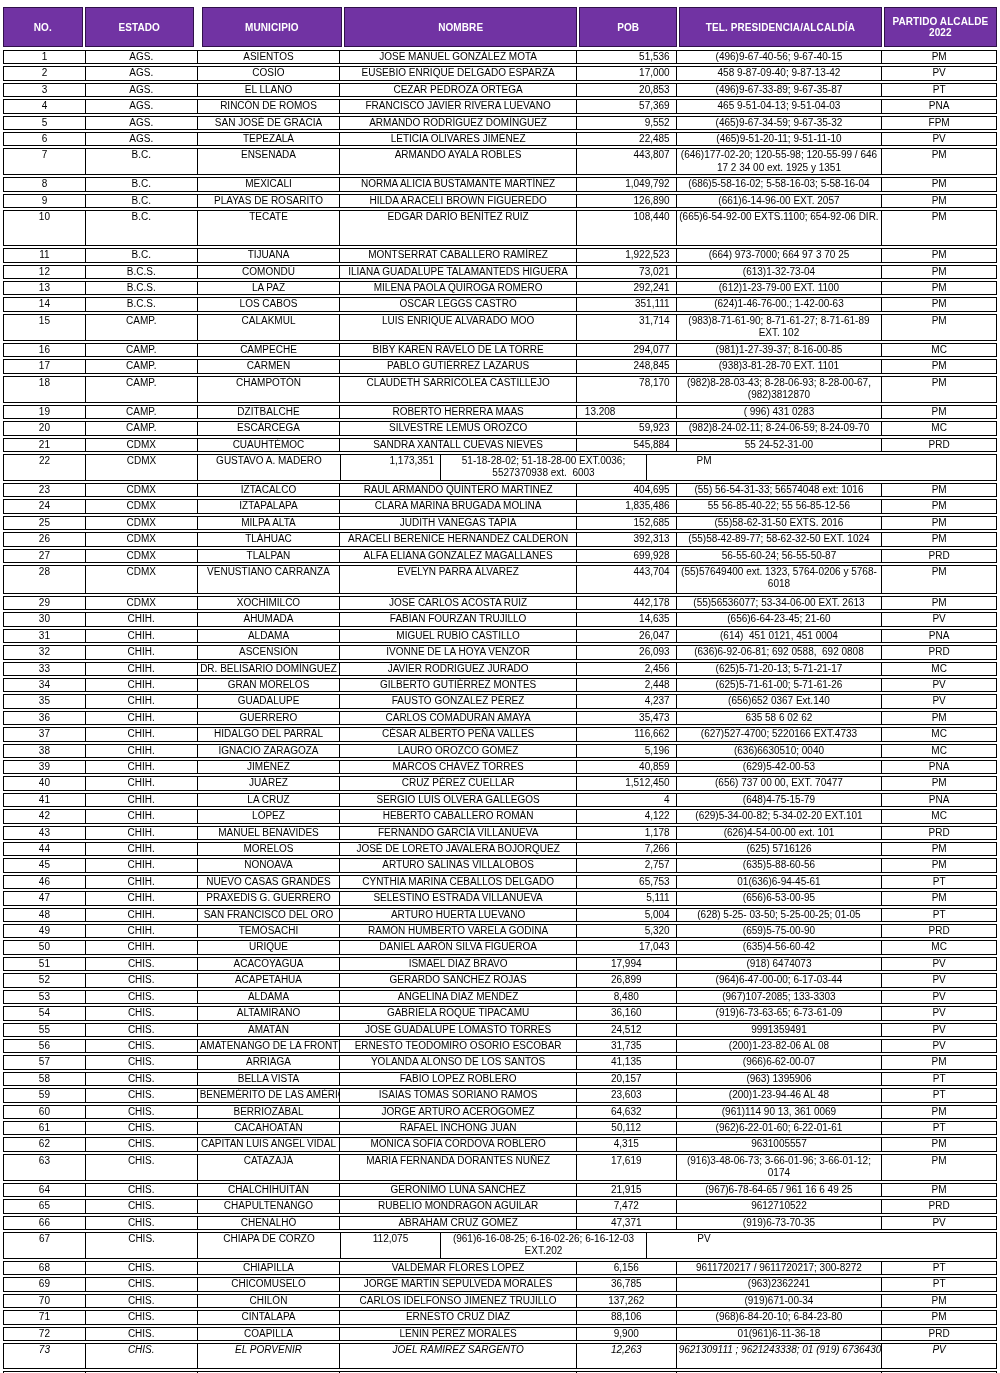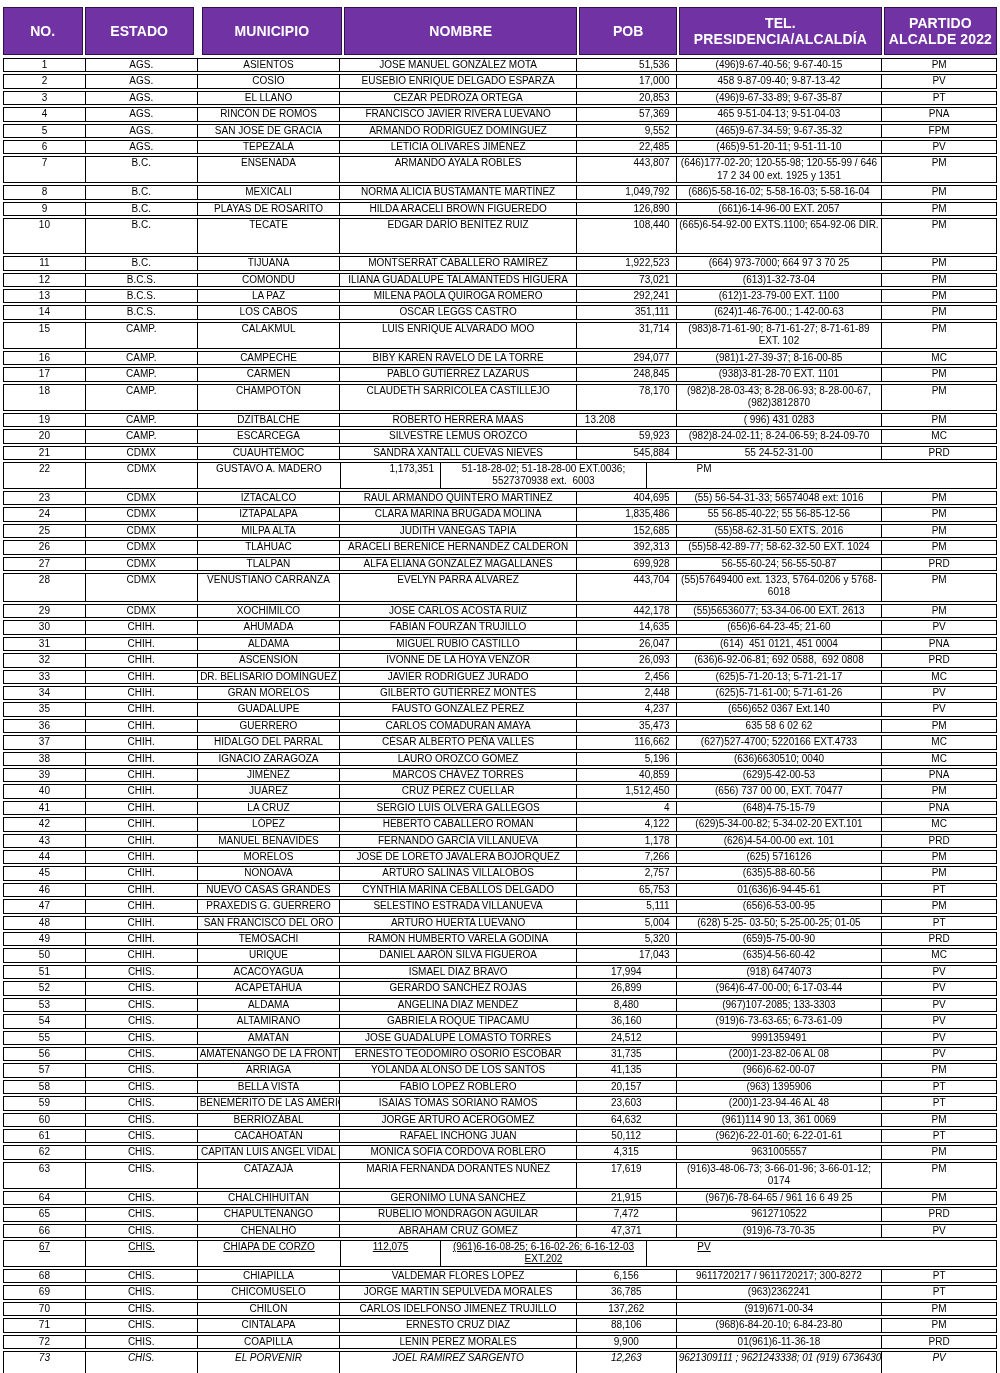--- a/index.html
+++ b/index.html
@@ -13,23 +13,23 @@
   body{
     width:1000px;height:1373px;background:var(--page-bg);
     font-family:"Liberation Sans",sans-serif;color:#000;
     overflow:hidden;
   }
   .table{margin:7px 3px 0 3px;}
   .hrow{display:flex;gap:2px;margin-bottom:3px;}
   .hcell{
     background:var(--header-bg);color:var(--header-text);
     border:1px solid #30104a;
-    font-weight:bold;font-size:14px;letter-spacing:.1px;
+    font-weight:bold;font-size:10px;letter-spacing:.1px;
     display:flex;align-items:center;justify-content:center;text-align:center;
-    height:48px;overflow:hidden;
+    height:40px;overflow:hidden;
   }
   .row{
     display:flex;border:1px solid var(--border);margin-bottom:2px;
     min-height:12.4px;background:#fff;align-items:stretch;
   }
   .cell{
     border-right:1px solid var(--border);
     font-size:10px;line-height:12.4px;
     padding:0 2px;text-align:center;
     overflow:hidden;white-space:nowrap;
@@ -660,21 +660,21 @@
       </div>
       <div class="row">
         <div class="cell c-no">66</div>
         <div class="cell c-estado">CHIS.</div>
         <div class="cell c-municipio">CHENALHÓ</div>
         <div class="cell c-nombre">ABRAHAM CRUZ GOMEZ</div>
         <div class="cell c-pob pa-c">47,371</div>
         <div class="cell c-tel">(919)6-73-70-35</div>
         <div class="cell c-partido">PV</div>
       </div>
-      <div class="row" style="min-height: 27px; text-decoration: underline;">
+      <div class="row" style="min-height: 27px;">
         <div class="cell c-no">67</div>
         <div class="cell c-estado">CHIS.</div>
         <div class="cell c-municipio">CHIAPA DE CORZO</div>
         <div class="cell c-pob pa-c">112,075</div>
         <div class="cell c-tel">(961)6-16-08-25; 6-16-02-26; 6-16-12-03
 EXT.202</div>
         <div class="cell c-partido">PV</div>
       </div>
       <div class="row">
         <div class="cell c-no">68</div>

